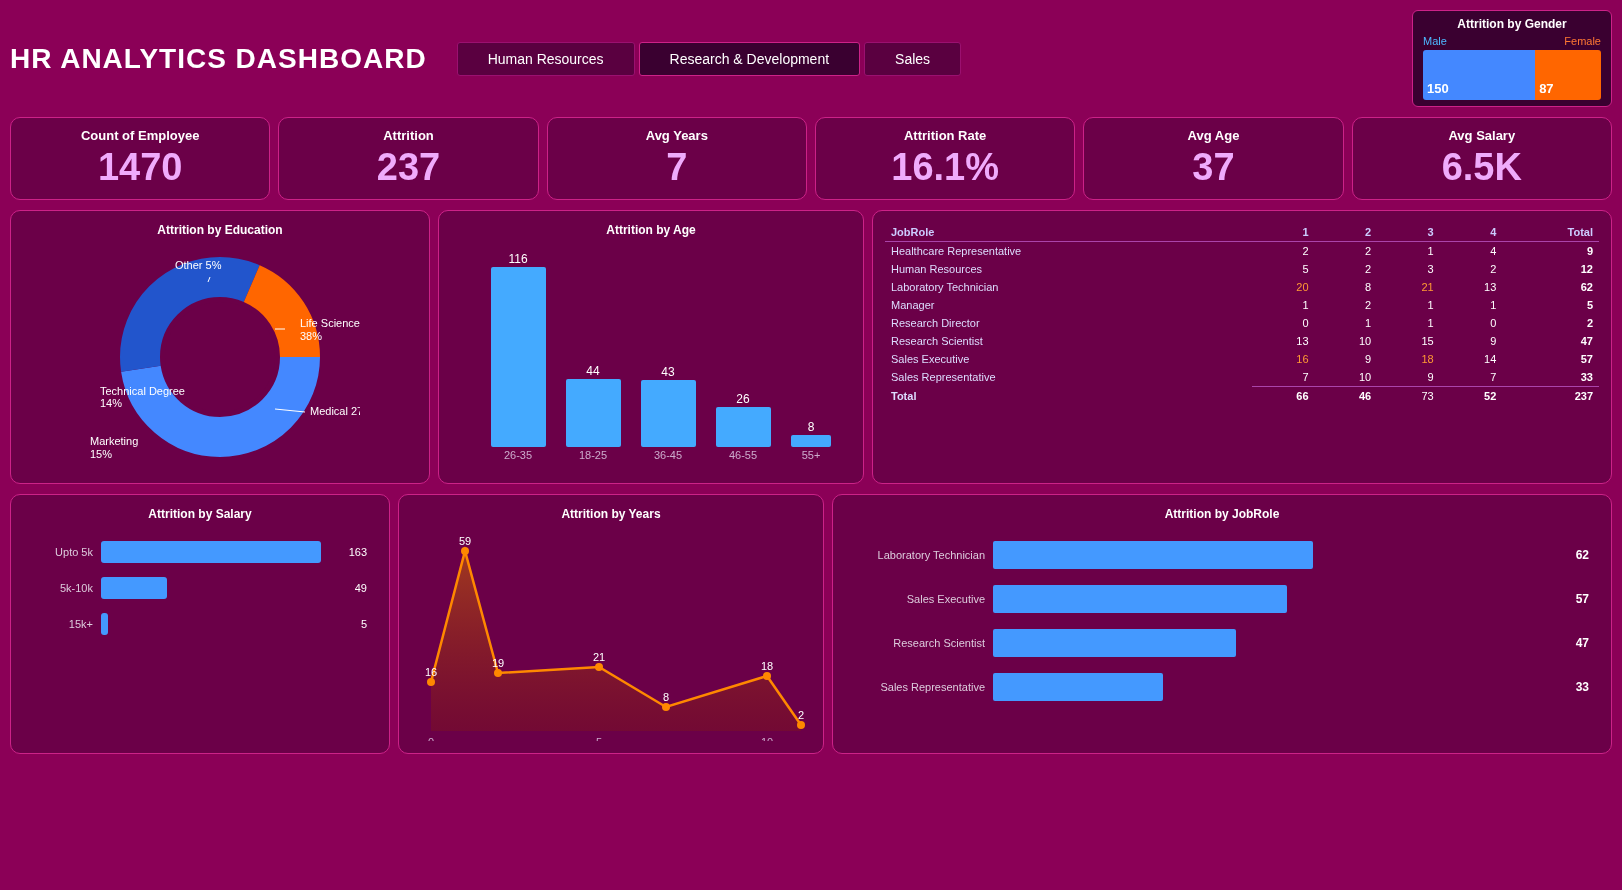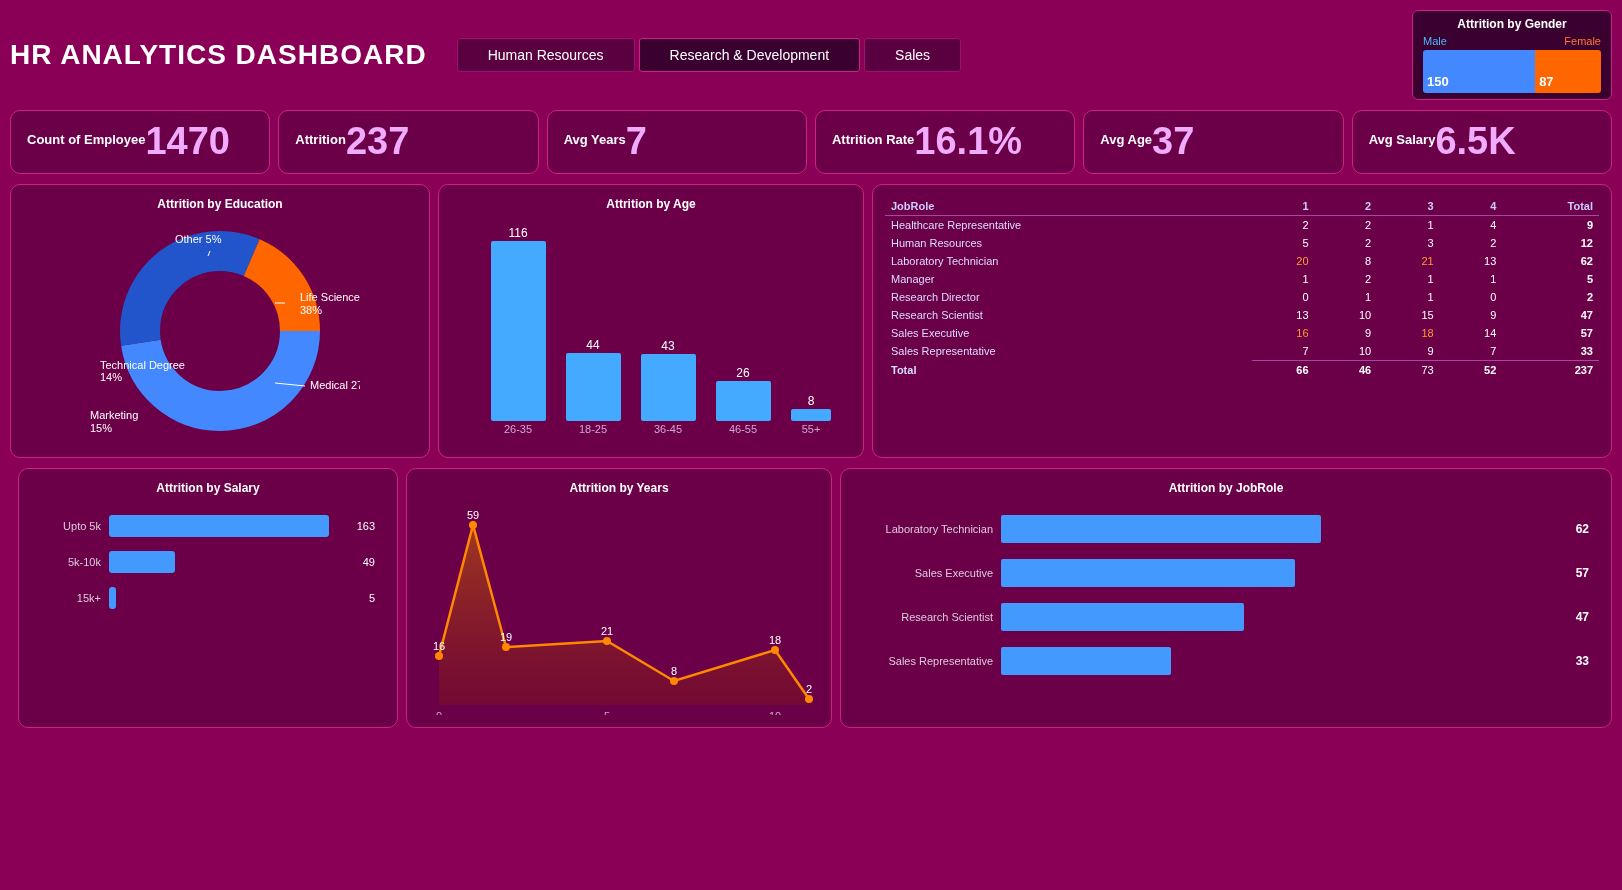--- a/index.html
+++ b/index.html
@@ -62,21 +62,21 @@
     .gender-bar-labels {
       display: flex;
       justify-content: space-between;
       font-size: 11px;
       margin-bottom: 3px;
     }
     .gender-label-male { color: #4db8ff; }
     .gender-label-female { color: #ff7733; }
     .gender-bar {
       display: flex;
-      height: 43px;
+      height: 50px;
       border-radius: 3px;
       overflow: hidden;
     }
     .gender-bar-male {
       background: #4488ff;
       display: flex;
       align-items: flex-end;
       justify-content: flex-start;
       padding: 4px;
       font-size: 13px;
@@ -98,20 +98,21 @@
       gap: 8px;
       margin-bottom: 10px;
     }
     .kpi-card {
       background: #6b0048;
       border: 1px solid #cc2288;
       border-radius: 10px;
       padding: 10px 16px;
       flex: 1;
       display: flex;
+      flex-direction: column;
       align-items: center;
     }
     .kpi-label {
       font-size: 13px;
       font-weight: bold;
       color: white;
       margin-bottom: 4px;
     }
     .kpi-value {
       font-size: 38px;
@@ -239,21 +240,20 @@
     .jobrole-bar-value {
       font-size: 12px;
       color: white;
       margin-left: 6px;
       font-weight: bold;
     }
 
     .bottom-charts-row {
       display: flex;
       gap: 8px;
-      margin-left: 8px;
     }
 
     .panel-education { flex: 0 0 420px; }
     .panel-age { flex: 0 0 420px; }
     .panel-jobtable { flex: 1; }
     .panel-salary { flex: 0 0 380px; }
     .panel-years { flex: 0 0 420px; }
     .panel-jobrole { flex: 1; }
   </style>
 </head>

